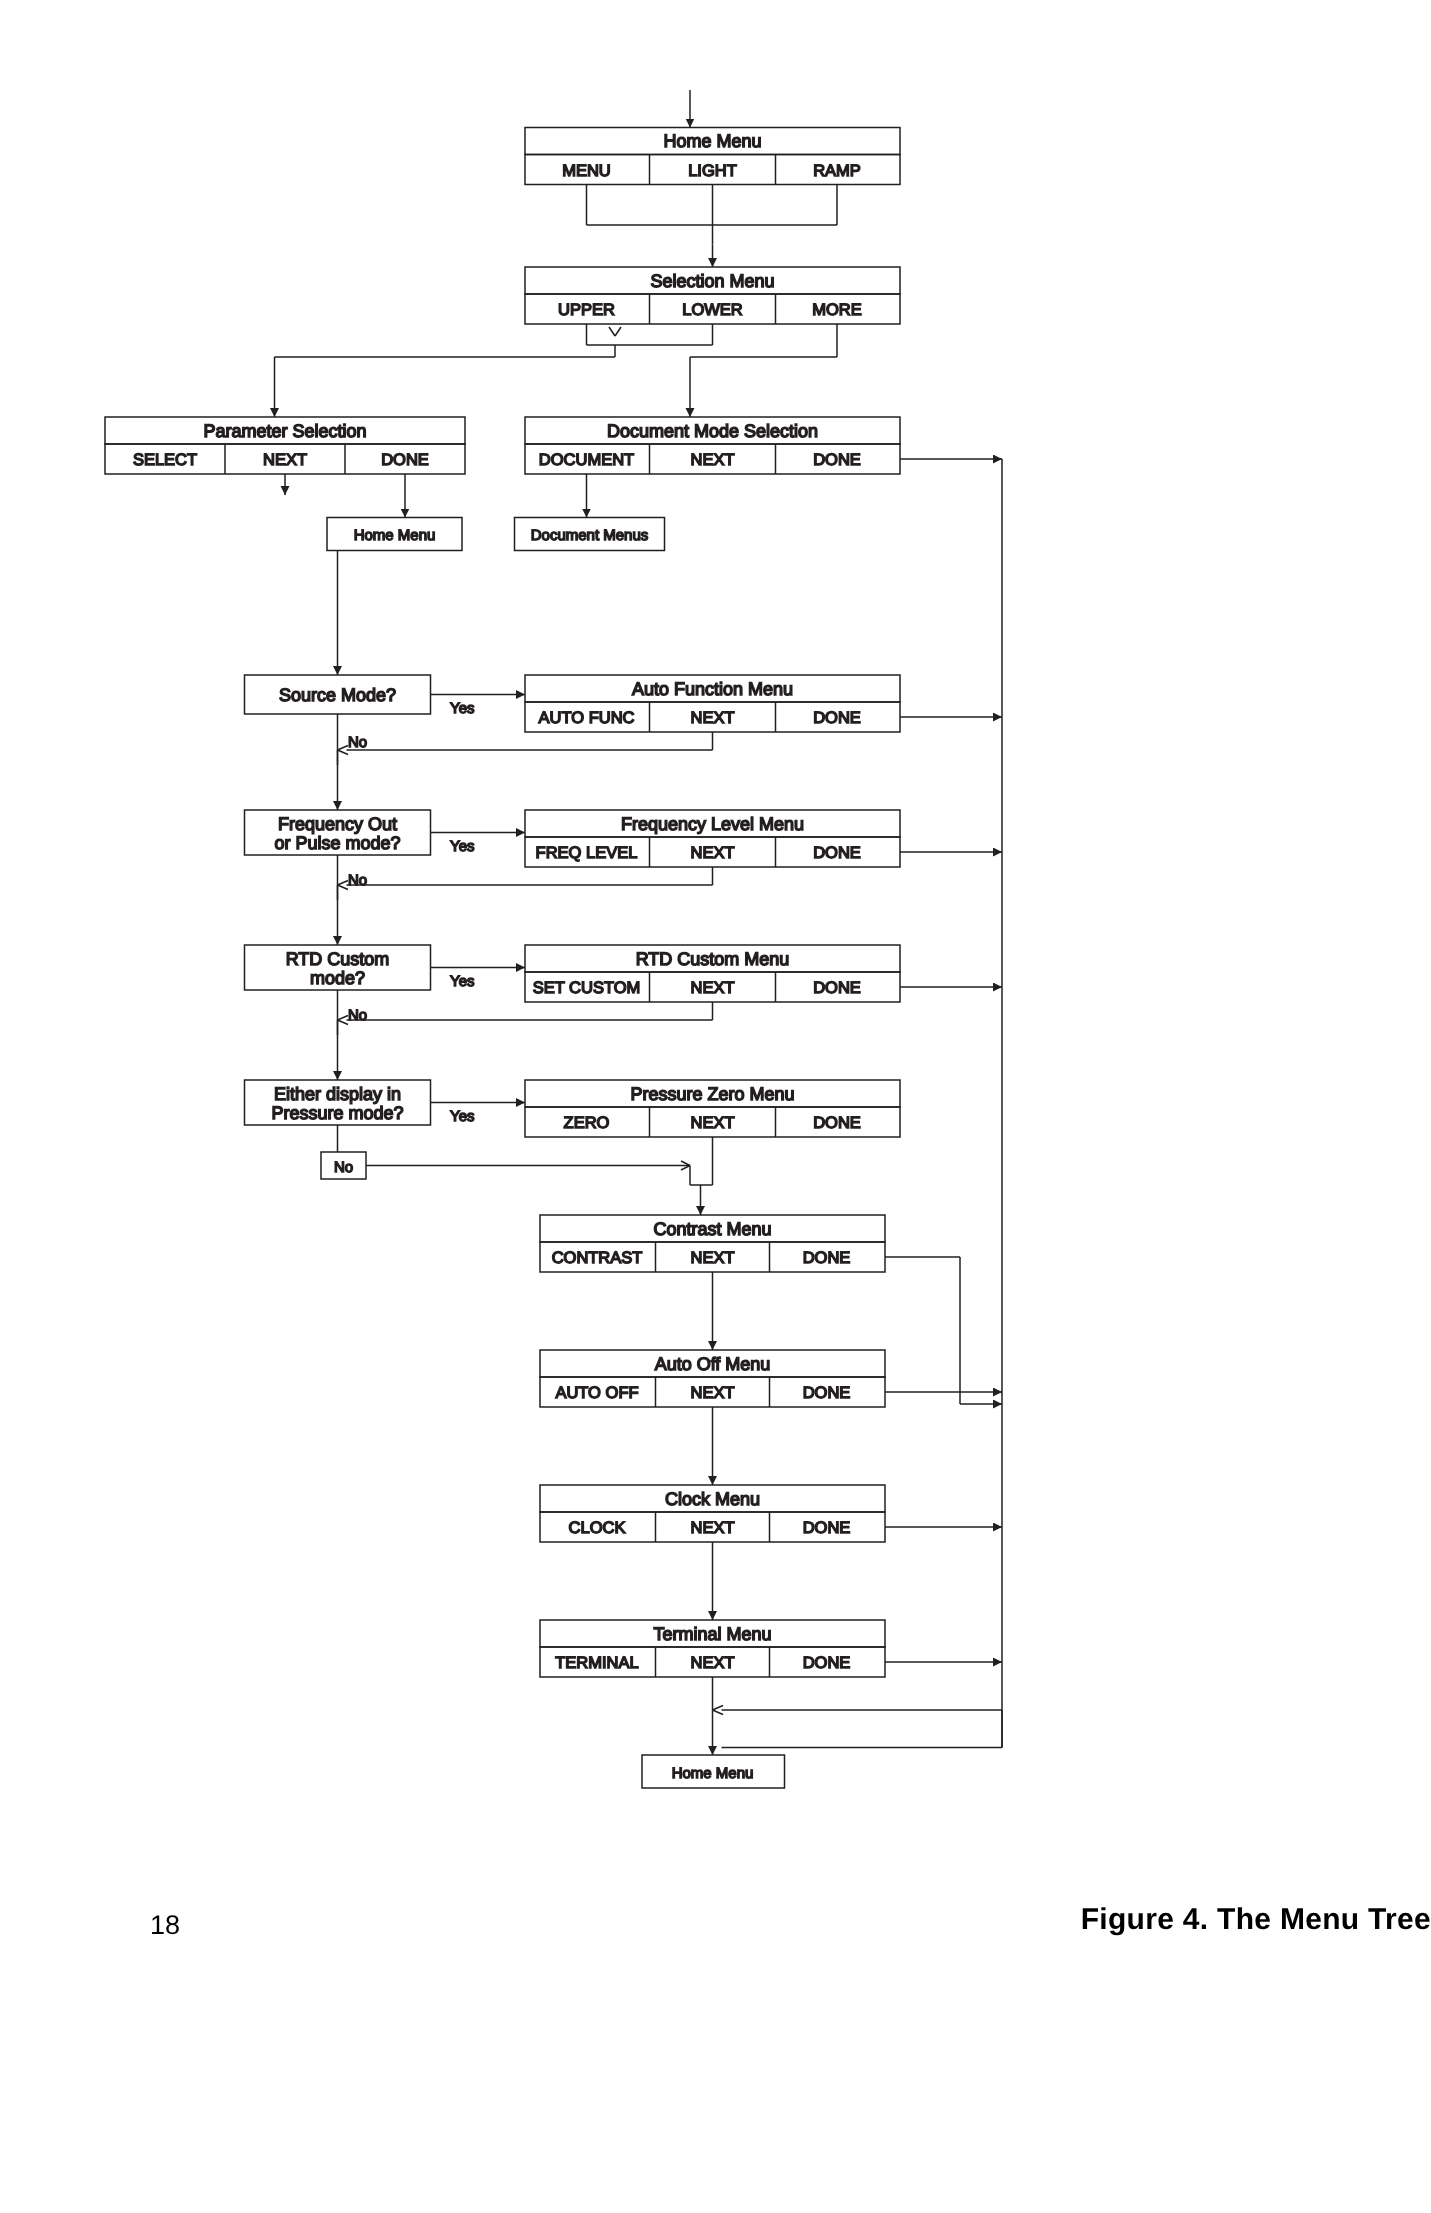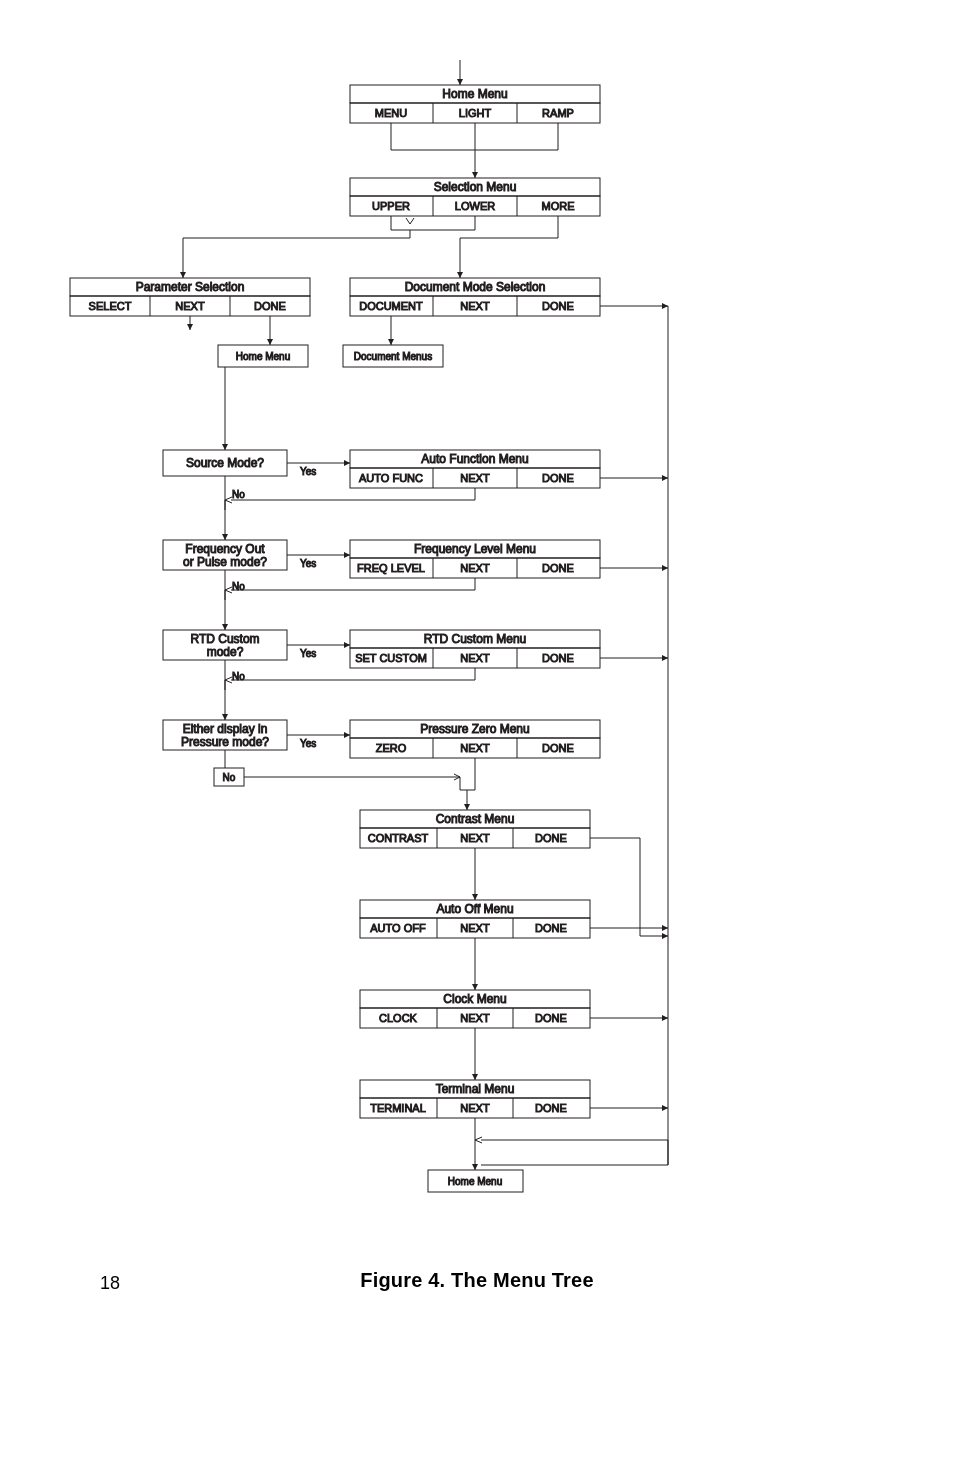--- a/index.html
+++ b/index.html
@@ -3,21 +3,21 @@
 <meta charset="utf-8">
 <style>
   html,body{margin:0;padding:0;background:#fff;font-family:Arial,Helvetica,sans-serif;color:#000}
   .page{position:relative;width:954px;height:1342px}
   svg{position:absolute;top:0;left:0}
   text{font-family:Arial,Helvetica,sans-serif;fill:#231f20}
   .t11{font-size:11px}
   .t12{font-size:12px}
   .t10{font-size:10px}
   .page-number{position:absolute;left:100px;bottom:48px;font-size:18px}
-  .caption{position:absolute;left:0;right:0;bottom:50px;text-align:center;font-size:20px;font-weight:bold;letter-spacing:0.2px}
+  .caption{position:absolute;left:0;right:0;bottom:50px;text-align:right;font-size:20px;font-weight:bold;letter-spacing:0.2px}
   .anchor{position:absolute;width:1px;height:1px;overflow:hidden}
 </style>
 </head>
 <body>
 <div class="page">
 
 <svg width="954" height="1475" viewBox="0 0 954 1475">
   <defs>
     <marker id="ah" markerWidth="8" markerHeight="8" refX="6" refY="3" orient="auto">
       <path d="M0,0 L6,3 L0,6 Z" fill="#231f20"></path>

